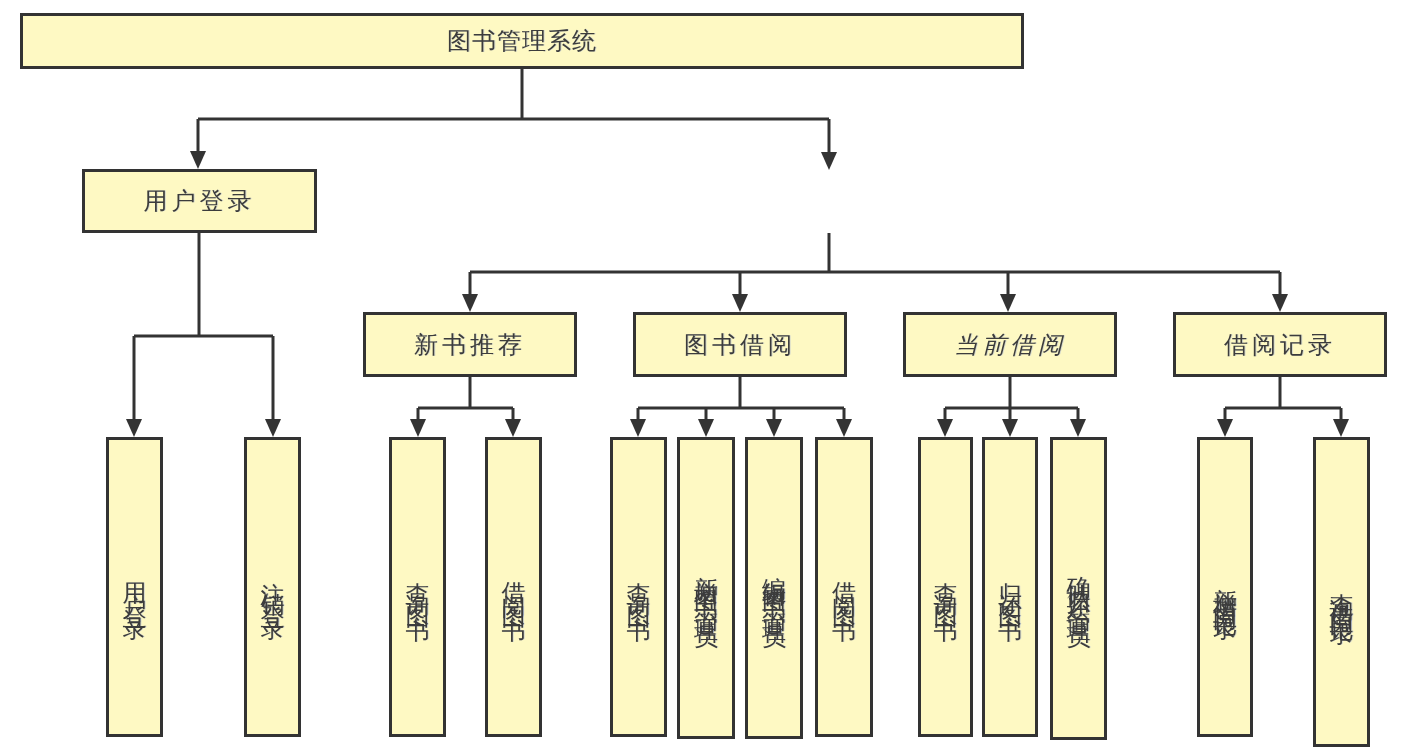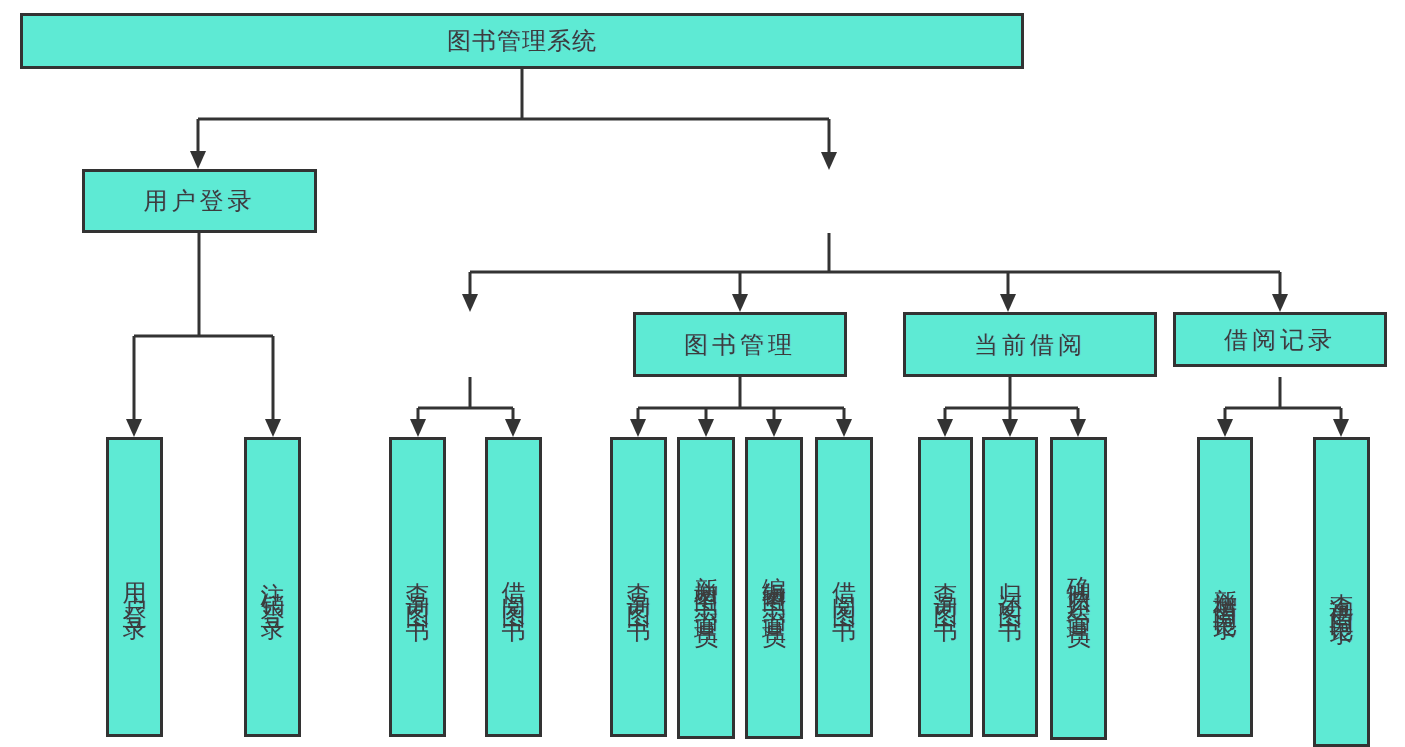--- a/index.html
+++ b/index.html
@@ -6,21 +6,21 @@
   #stage{
     position:relative;
     width:1405px;height:747px;
     background:#fff;
     font-family:"DejaVu Sans","Liberation Sans",sans-serif;
     overflow:hidden;
   }
   .box{
     position:absolute;
     box-sizing:border-box;
-    background:#5eead4;
+    background:#fef9c3;
     border:3px solid #333333;
     display:flex;
     align-items:center;
     justify-content:center;
     color:#3c3c3c;
     text-shadow:1px 0 rgba(110,140,230,0.28);
   }
   .h-box{
     font-size:24px;
     letter-spacing:4px;
@@ -129,23 +129,24 @@
       <polygon points="1217,419 1233,419 1225,437"></polygon>
       <line x1="1341" y1="408" x2="1341" y2="421"></line>
       <polygon points="1333,419 1349,419 1341,437"></polygon>
     </g>
   </svg>
 
   <div class="box h-box title" style="left:20px;top:13px;width:1004px;height:56px;">图书管理系统</div>
 
   <div class="box h-box" style="left:82px;top:169px;width:235px;height:64px;">用户登录</div>
 
-  <div class="box h-box" style="left:633px;top:312px;width:214px;height:65px;">图书管理</div>
-  <div class="box h-box" style="left:903px;top:312px;width:254px;height:65px;">当前借阅</div>
-  <div class="box h-box" style="left:1173px;top:312px;width:214px;height:55px;">借阅记录</div>
+  <div class="box h-box" style="left:363px;top:312px;width:214px;height:65px;">新书推荐</div>
+  <div class="box h-box" style="left:633px;top:312px;width:214px;height:65px;">图书借阅</div>
+  <div class="box h-box" style="left:903px;top:312px;width:214px;height:65px;font-style:italic;">当前借阅</div>
+  <div class="box h-box" style="left:1173px;top:312px;width:214px;height:65px;">借阅记录</div>
 
   <div class="box v-box" style="left:106px;top:437px;width:57px;height:300px;">用户登录</div>
   <div class="box v-box" style="left:244px;top:437px;width:57px;height:300px;">注销登录</div>
 
   <div class="box v-box" style="left:389px;top:437px;width:57px;height:300px;">查询图书</div>
   <div class="box v-box" style="left:485px;top:437px;width:57px;height:300px;">借阅图书</div>
 
   <div class="box v-box" style="left:610px;top:437px;width:57px;height:300px;">查询图书</div>
   <div class="box v-box long" style="left:677px;top:437px;width:58px;height:302px;">新增图书（管理员）</div>
   <div class="box v-box long" style="left:745px;top:437px;width:58px;height:302px;">编辑图书（管理员）</div>

